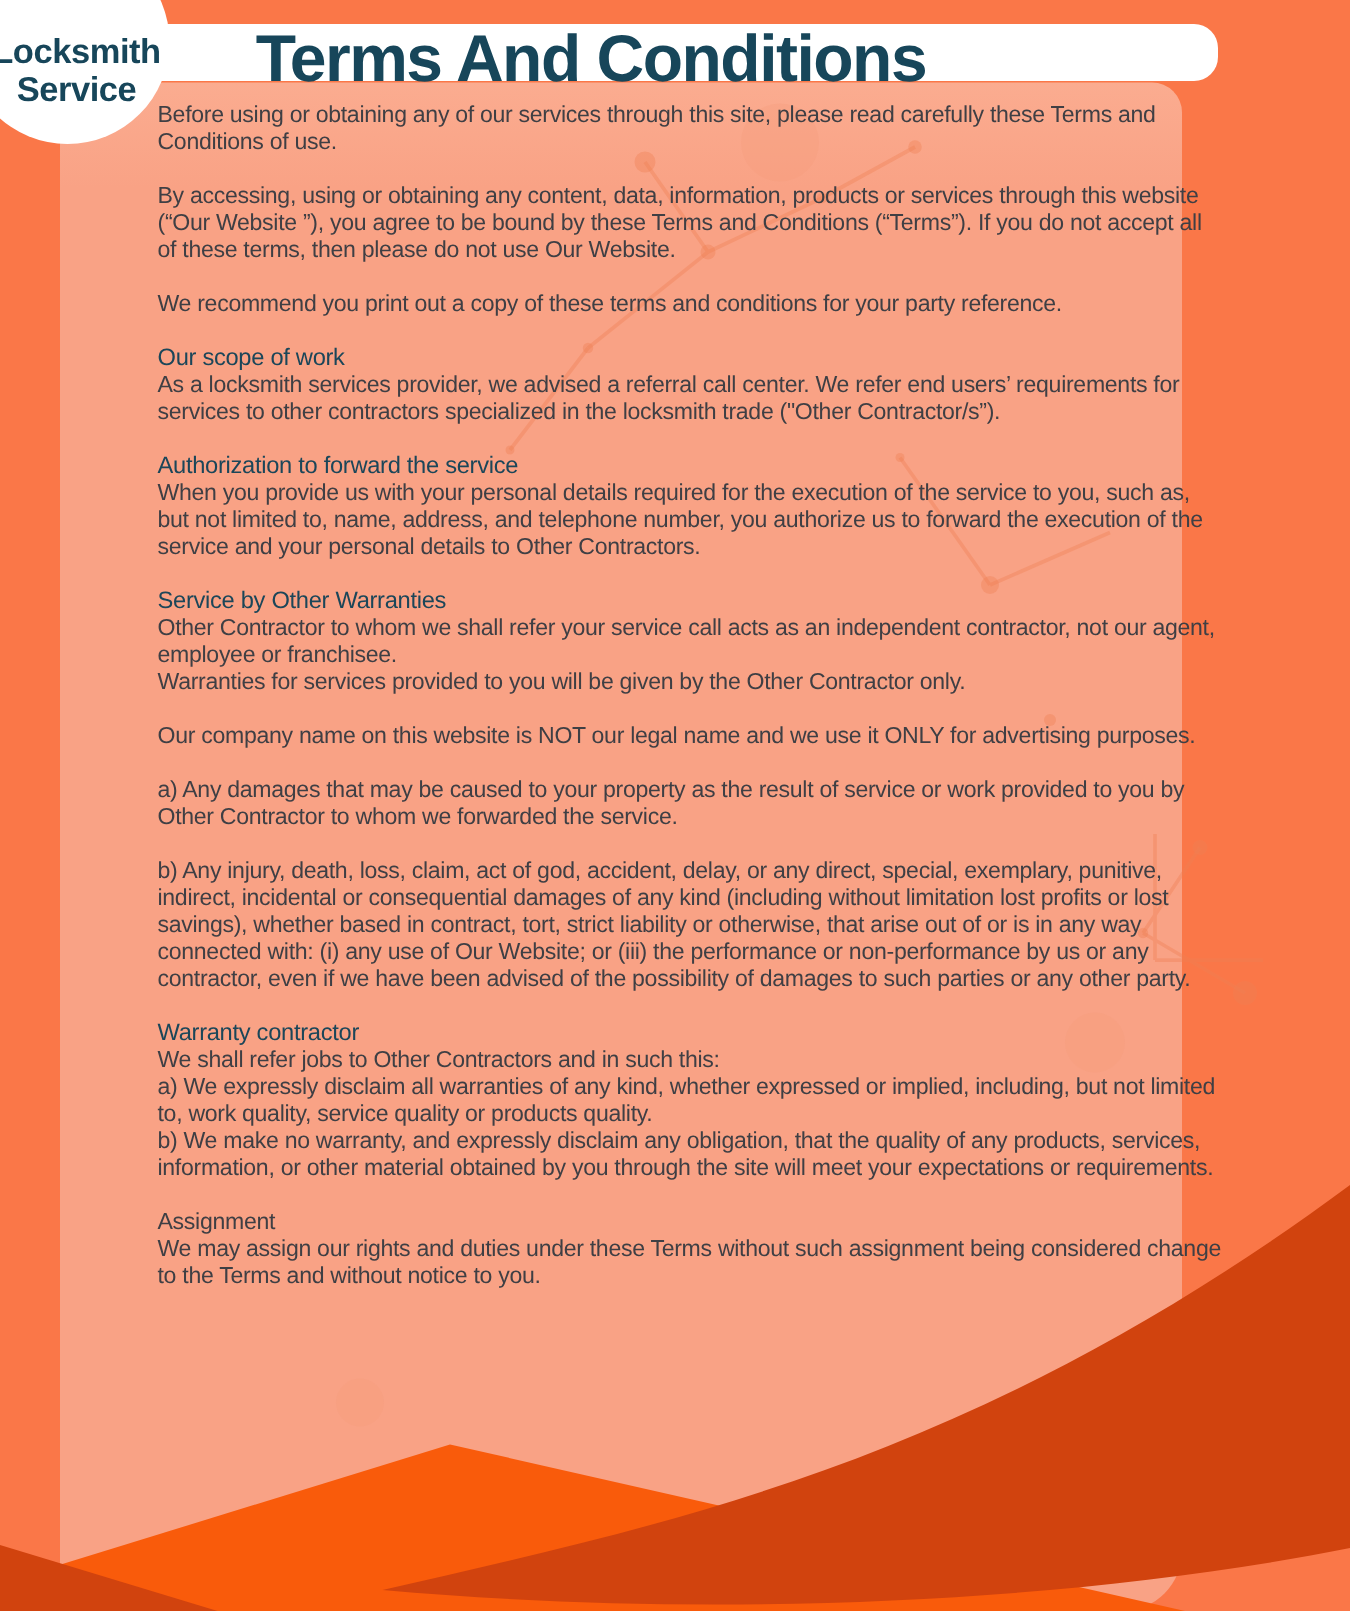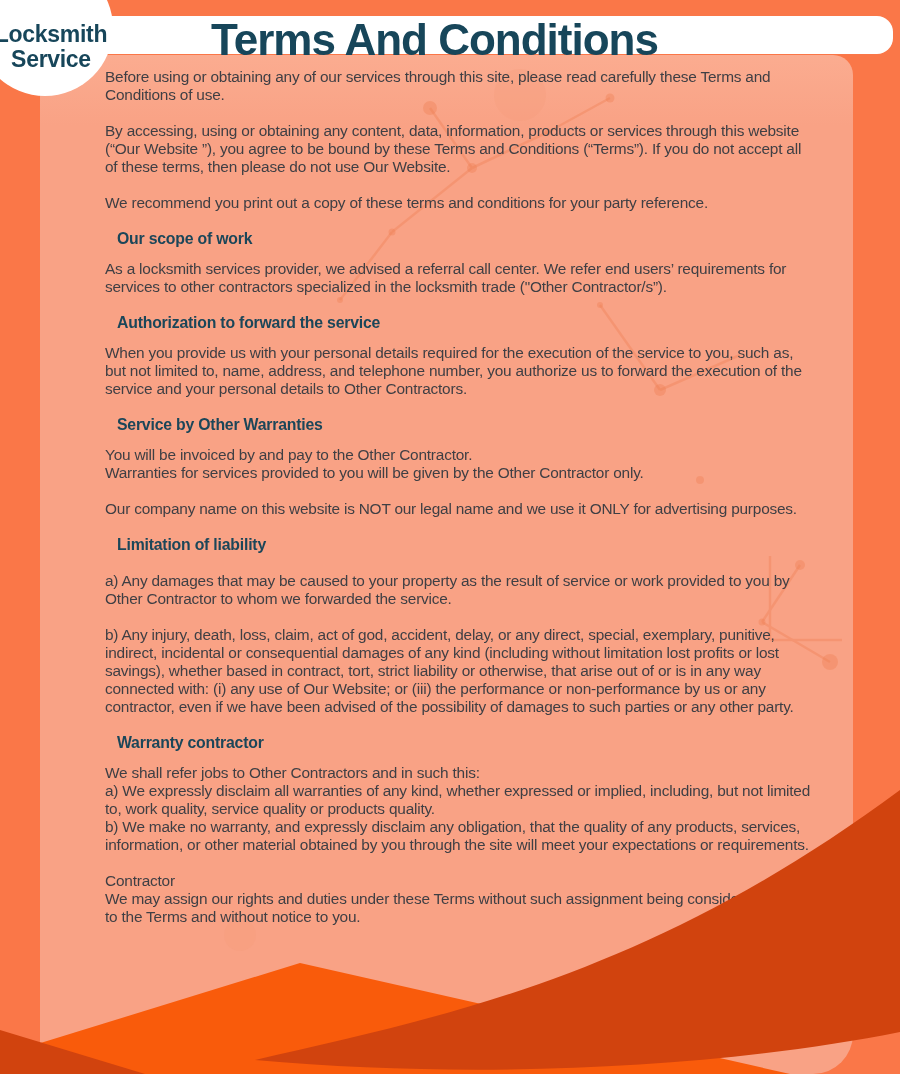--- a/index.html
+++ b/index.html
@@ -7,46 +7,46 @@
     width: 900px; height: 1074px;
     background: #FA7748;
     font-family: "Liberation Sans", sans-serif;
     overflow: hidden; position: relative;
   }
   .page { position: absolute; inset: 0; overflow: hidden; }
 
   
   .panel {
     position: absolute; left: 40px; top: 55px;
-    width: 813px; height: 1019px;
+    width: 748px; height: 1019px;
     background: linear-gradient(#FBAC90 0px, #F9A285 70px, #F9A285 100%);
     border-radius: 0 20px 40px 0;
   }
   .plexus { position: absolute; inset: 0; pointer-events: none; }
 
   .content {
     position: absolute; left: 65px; top: 13px; width: 712px;
   }
   .body-text {
     margin: 0; font-size: 15.4px; line-height: 18px;
     color: #3F3F44; letter-spacing: -0.2px;
   }
   .section-heading {
-    margin: 12px; font-size: 15.8px; line-height: 18px;
-    color: #1B4659; font-weight: bold; letter-spacing: -0.2px;
+    margin: 0; font-size: 15.8px; line-height: 18px;
+    color: #1B4659; font-weight: normal; letter-spacing: -0.2px;
   }
   .gap { margin-top: 18px; }
 
   
   .bottom-decor { position: absolute; left: 0; top: 0; width: 900px; height: 1074px; pointer-events: none; }
 
   
   .title-band {
     position: absolute; left: 0; top: 16px;
-    width: 893px; height: 38px;
+    width: 812px; height: 38px;
     background: #FFFFFF;
     border-radius: 0 16px 16px 0;
     display: flex; align-items: center; justify-content: center;
   }
   .page-title {
     margin: 0; margin-top: 10px; padding-right: 24px;
     font-size: 44px; font-weight: bold; letter-spacing: -1px;
     color: #17465A; white-space: nowrap;
   }
 
@@ -109,31 +109,30 @@
     <div class="content">
       <div>
           <p class="body-text">Before using or obtaining any of our services through this site, please read carefully these Terms and Conditions of use.</p>
           <p class="body-text gap">By accessing, using or obtaining any content, data, information, products or services through this website (“Our Website ”), you agree to be bound by these Terms and Conditions (“Terms”). If you do not accept all of these terms, then please do not use Our Website.</p>
           <p class="body-text gap">We recommend you print out a copy of these terms and conditions for your party reference.</p>
           <h3 class="section-heading gap">Our scope of work</h3>
           <p class="body-text">As a locksmith services provider, we advised a referral call center. We refer end users’ requirements for services to other contractors specialized in the locksmith trade ("Other Contractor/s”).</p>
           <h3 class="section-heading gap">Authorization to forward the service</h3>
           <p class="body-text">When you provide us with your personal details required for the execution of the service to you, such as, but not limited to, name, address, and telephone number, you authorize us to forward the execution of the service and your personal details to Other Contractors.</p>
           <h3 class="section-heading gap">Service by Other Warranties</h3>
-          <p class="body-text">You will be invoiced by and pay to the Other Contractor.</p>
+          <p class="body-text">Other Contractor to whom we shall refer your service call acts as an independent contractor, not our agent, employee or franchisee.</p>
           <p class="body-text">Warranties for services provided to you will be given by the Other Contractor only.</p>
           <p class="body-text gap">Our company name on this website is NOT our legal name and we use it ONLY for advertising purposes.</p>
-          <h3 class="section-heading gap">Limitation of liability</h3>
           <p class="body-text gap">a) Any damages that may be caused to your property as the result of service or work provided to you by Other Contractor to whom we forwarded the service.</p>
           <p class="body-text gap">b) Any injury, death, loss, claim, act of god, accident, delay, or any direct, special, exemplary, punitive, indirect, incidental or consequential damages of any kind (including without limitation lost profits or lost savings), whether based in contract, tort, strict liability or otherwise, that arise out of or is in any way connected with: (i) any use of Our Website; or (iii) the performance or non-performance by us or any contractor, even if we have been advised of the possibility of damages to such parties or any other party.</p>
           <h3 class="section-heading gap">Warranty contractor</h3>
           <p class="body-text">We shall refer jobs to Other Contractors and in such this:</p>
           <p class="body-text">a) We expressly disclaim all warranties of any kind, whether expressed or implied, including, but not limited to, work quality, service quality or products quality.</p>
           <p class="body-text">b) We make no warranty, and expressly disclaim any obligation, that the quality of any products, services, information, or other material obtained by you through the site will meet your expectations or requirements.</p>
-          <p class="body-text gap">Contractor</p>
+          <p class="body-text gap">Assignment</p>
           <p class="body-text">We may assign our rights and duties under these Terms without such assignment being considered change to the Terms and without notice to you.</p>
         </div>
     </div>
   </div>
 
   <svg class="bottom-decor" width="900" height="1074" viewBox="0 0 900 1074">
 
     <path d="M -60 1074 L 300 963 L 790 1074 Z" fill="#F95B0B"></path>
 
     <path d="M 255 1060 C 450 1015 650 975 900 790 L 900 1032 C 720 1068 480 1080 255 1060 Z" fill="#D1430E"></path>

